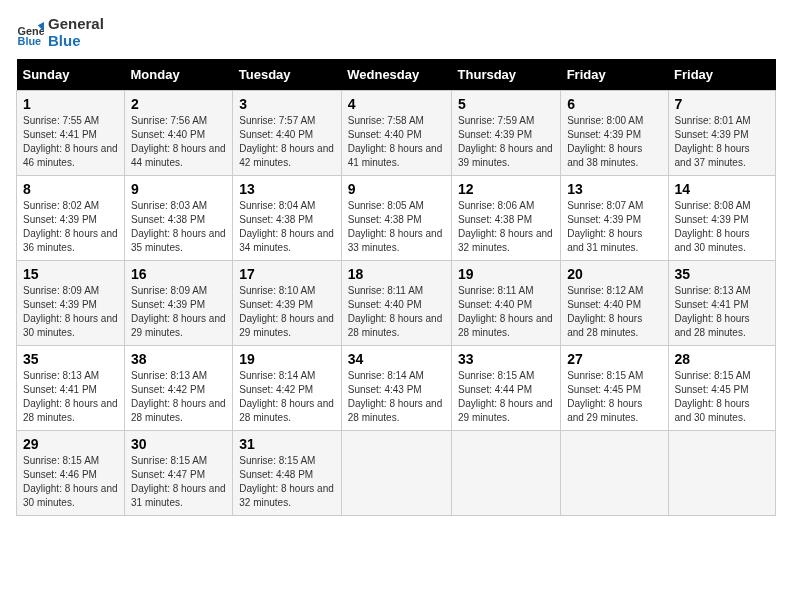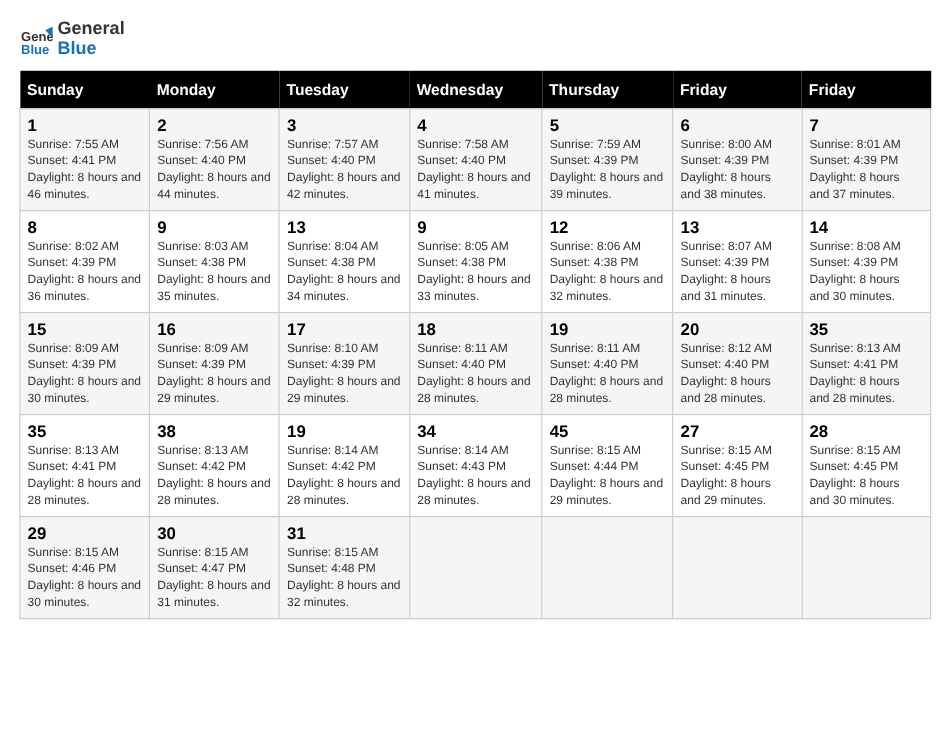--- a/index.html
+++ b/index.html
@@ -159,21 +159,21 @@
       </tr>
       <tr>
         <td><span class="day-num">35</span>
         <span class="day-info">Sunrise: 8:13 AM<br>Sunset: 4:41 PM<br>Daylight: 8 hours and 28 minutes.</span></td>
         <td><span class="day-num">38</span>
         <span class="day-info">Sunrise: 8:13 AM<br>Sunset: 4:42 PM<br>Daylight: 8 hours and 28 minutes.</span></td>
         <td><span class="day-num">19</span>
         <span class="day-info">Sunrise: 8:14 AM<br>Sunset: 4:42 PM<br>Daylight: 8 hours and 28 minutes.</span></td>
         <td><span class="day-num">34</span>
         <span class="day-info">Sunrise: 8:14 AM<br>Sunset: 4:43 PM<br>Daylight: 8 hours and 28 minutes.</span></td>
-        <td><span class="day-num">45</span>
+        <td><span class="day-num">33</span>
         <span class="day-info">Sunrise: 8:15 AM<br>Sunset: 4:44 PM<br>Daylight: 8 hours and 29 minutes.</span></td>
         <td><span class="day-num">27</span>
         <span class="day-info">Sunrise: 8:15 AM<br>Sunset: 4:45 PM<br>Daylight: 8 hours and 29 minutes.</span></td>
         <td><span class="day-num">28</span>
         <span class="day-info">Sunrise: 8:15 AM<br>Sunset: 4:45 PM<br>Daylight: 8 hours and 30 minutes.</span></td>
       </tr>
       <tr>
         <td><span class="day-num">29</span>
         <span class="day-info">Sunrise: 8:15 AM<br>Sunset: 4:46 PM<br>Daylight: 8 hours and 30 minutes.</span></td>
         <td><span class="day-num">30</span>

